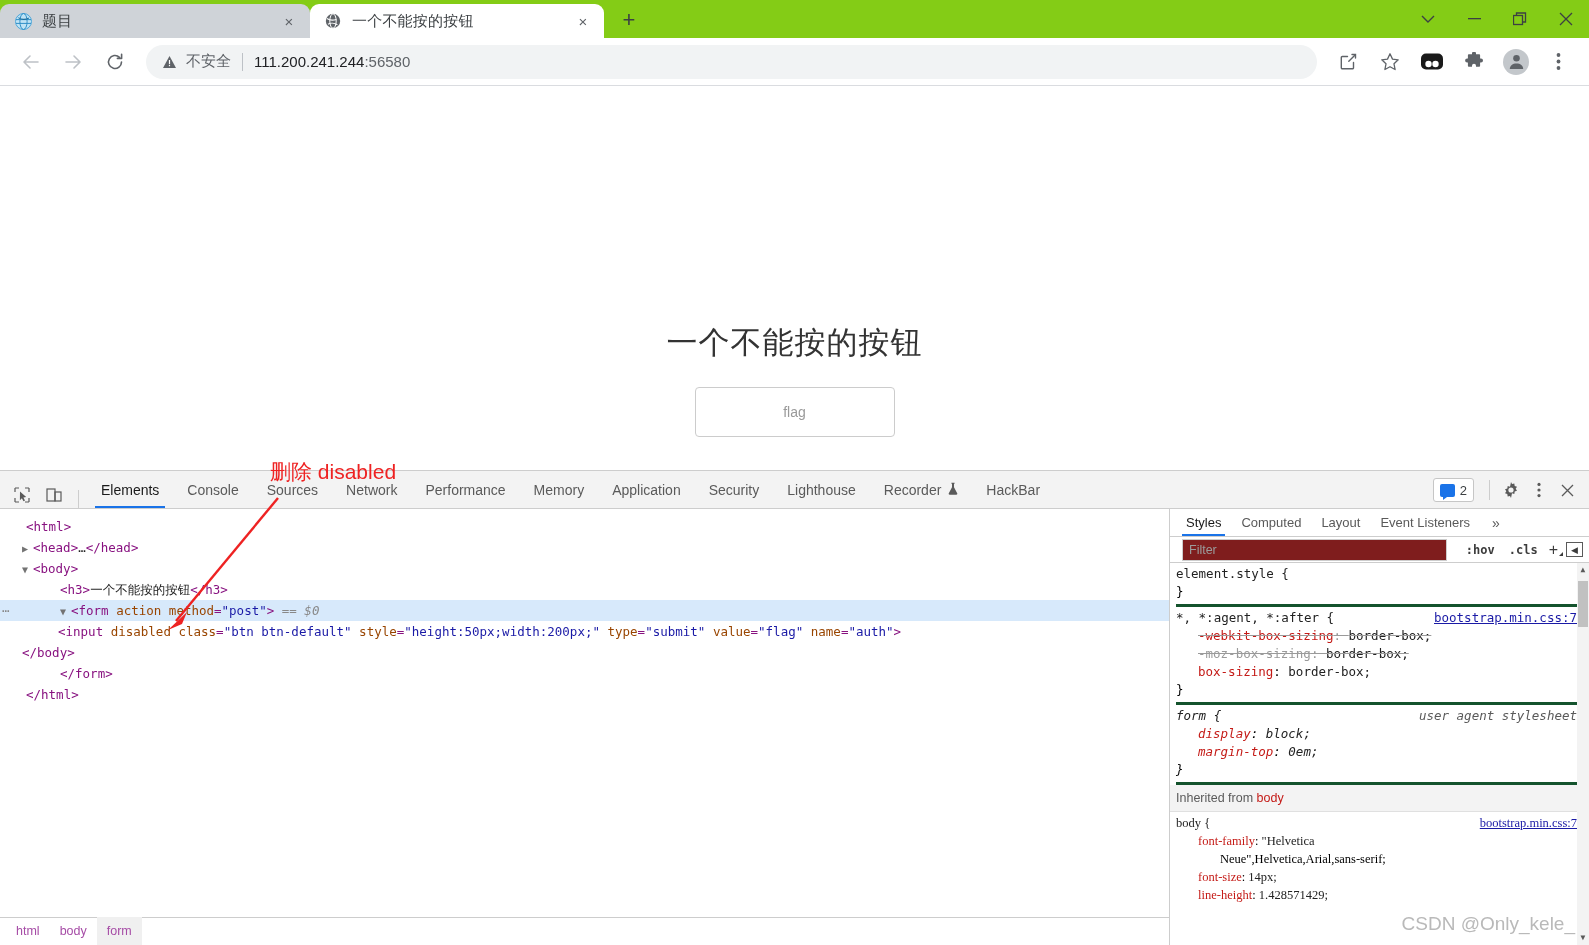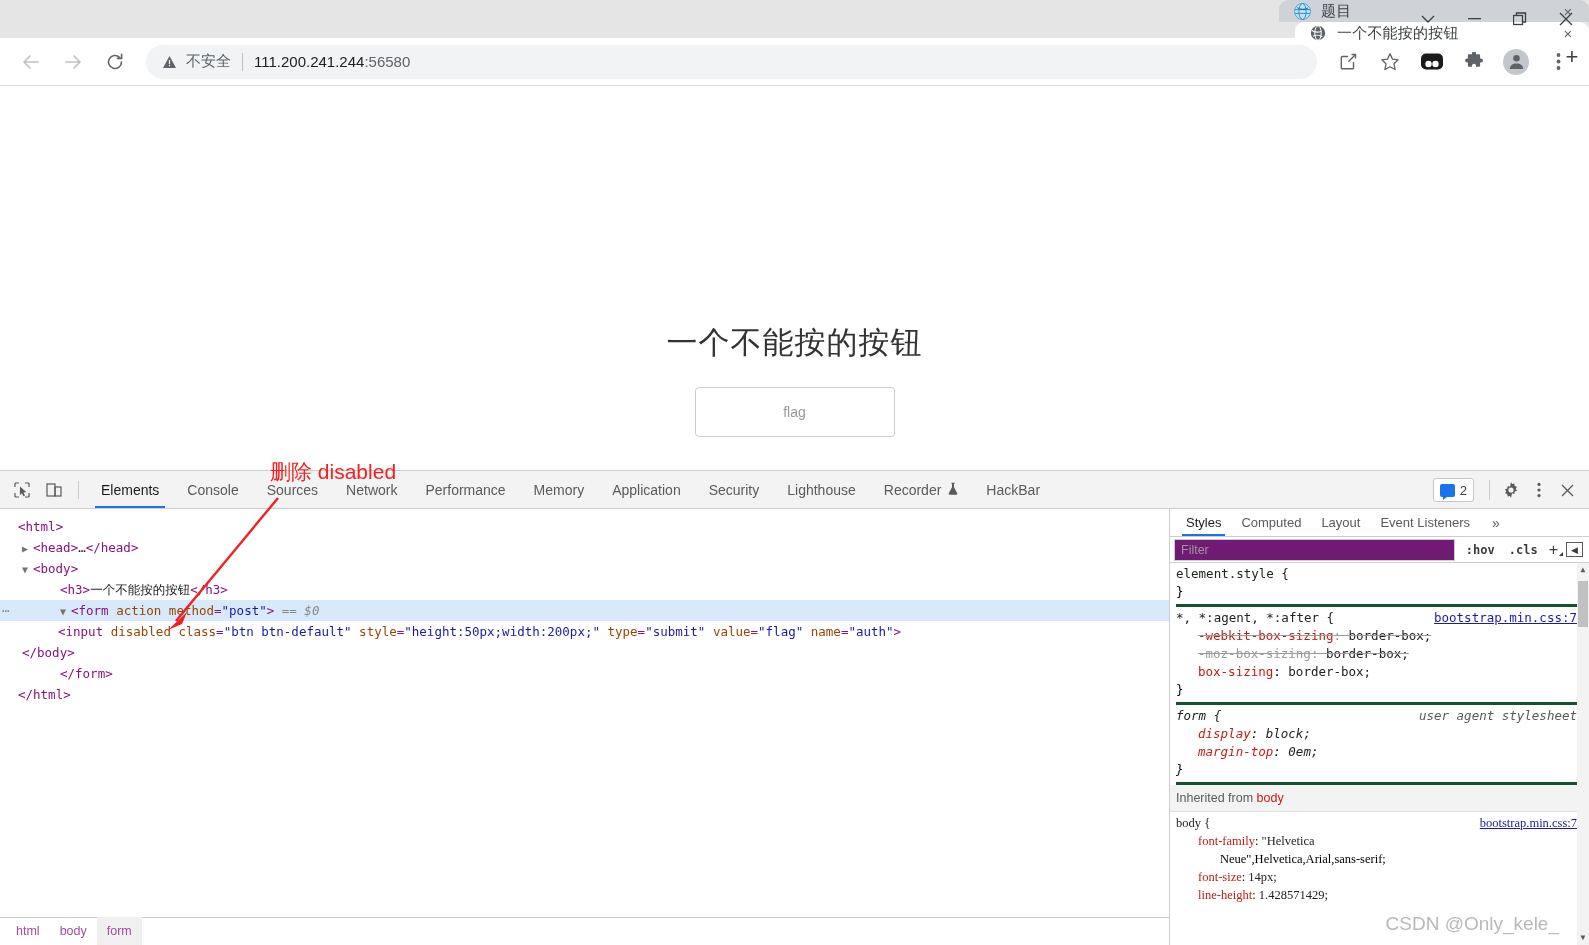--- a/index.html
+++ b/index.html
@@ -9,25 +9,24 @@
     overflow: hidden;
     font-family: "Liberation Sans", sans-serif;
     background: #ffffff;
   }
 
   
   #browser-window { width: 1589px; height: 945px; position: relative; }
 
   .tabstrip {
     height: 38px;
-    background: #e5e5e5;
+    background: #84cc16;
     display: flex;
     align-items: flex-end;
     position: relative;
-    flex-direction: column;
   }
   .tab {
     height: 34px;
     display: flex;
     align-items: center;
     padding: 0 10px 0 14px;
     border-radius: 9px 9px 0 0;
     font-size: 15px;
     color: #3c4043;
     position: relative;
@@ -151,21 +150,21 @@
     background: #ffffff;
     border-top: 1px solid #cdcdcd;
     display: flex;
     flex-direction: column;
   }
   .dt-tabbar {
     height: 38px;
     background: #f3f3f3;
     border-bottom: 1px solid #cdcdcd;
     display: flex;
-    align-items: center;
+    align-items: flex-end;
     padding-left: 6px;
     position: relative;
   }
   .dt-tool-icon {
     width: 28px; height: 26px;
     display: flex; align-items: center; justify-content: center;
     color: #5a5a5a;
     margin: 0 2px;
   }
   .dt-sep { width: 1px; height: 18px; background: #cdcdcd; margin: 0 8px; }
@@ -226,21 +225,21 @@
     font-size: 12.5px;
     line-height: 21px;
     color: #222;
     position: relative;
     overflow: hidden;
     border-right: 1px solid #cdcdcd;
     display: flex;
     flex-direction: column;
   }
   .dom-tree { flex: 1 1 auto; padding-top: 7px; }
-  .dom-line { white-space: nowrap; padding-left: 18px; position: relative; height: 21px; }
+  .dom-line { white-space: nowrap; padding-left: 26px; position: relative; height: 21px; }
   .dom-line.sel { background: #d7e9fb; }
   .dom-line.sel .dots {
     position: absolute; left: 2px; top: 0; color: #888; letter-spacing: 1px;
   }
   .ind1 { padding-left: 22px; }
   .ind2 { padding-left: 60px; }
   .ind3 { padding-left: 58px; }
   .tw { color: #737373; font-size: 10px; margin-right: 3px; display: inline-block; width: 8px;}
   .tag { color: #881280; }
   .attr { color: #994500; }
@@ -303,26 +302,26 @@
     height: 26px;
     display: flex;
     align-items: center;
     border-bottom: 1px solid #cdcdcd;
     background: #ffffff;
   }
   .filter-input {
     flex: 1 1 auto;
     height: 22px;
     border: 1px solid #cdcdcd;
-    margin: 2px 4px;
+    margin: 2px 12px;
     font-size: 12.5px;
     color: #9b9b9b;
     padding: 0 6px;
     display: flex; align-items: center;
-    background: #701a75;
+    background: #7f1d1d;
     min-width: 0;
   }
   .f-btn {
     font-family: "DejaVu Sans Mono", monospace;
     font-size: 12px;
     font-weight: bold;
     color: #3c3c3c;
     padding: 0 7px;
     white-space: nowrap;
   }
@@ -399,21 +398,21 @@
     font-size: 21px;
     color: #ee2222;
     font-family: "Liberation Sans", sans-serif;
     white-space: nowrap;
     z-index: 50;
   }
   .annot-arrow { position: absolute; left: 0; top: 0; z-index: 49; pointer-events: none; }
 
   .watermark {
     position: absolute;
-    right: 30px; bottom: 10px;
+    right: 14px; bottom: 10px;
     font-size: 19px;
     color: #b9b9b9;
     font-family: "Liberation Sans", sans-serif;
     z-index: 60;
     white-space: nowrap;
   }
 </style>
 </head>
 <body>
 

